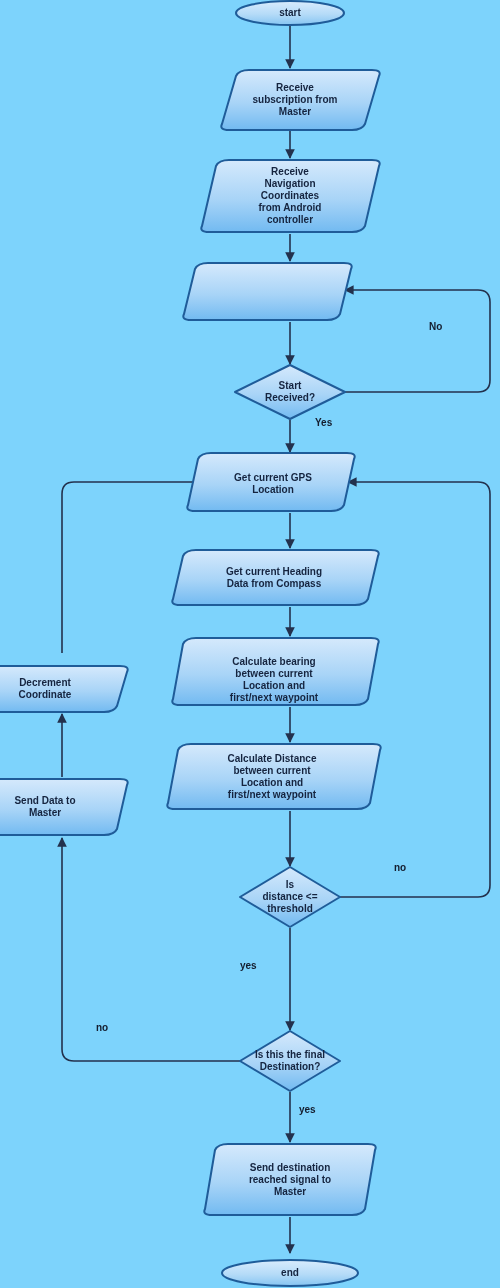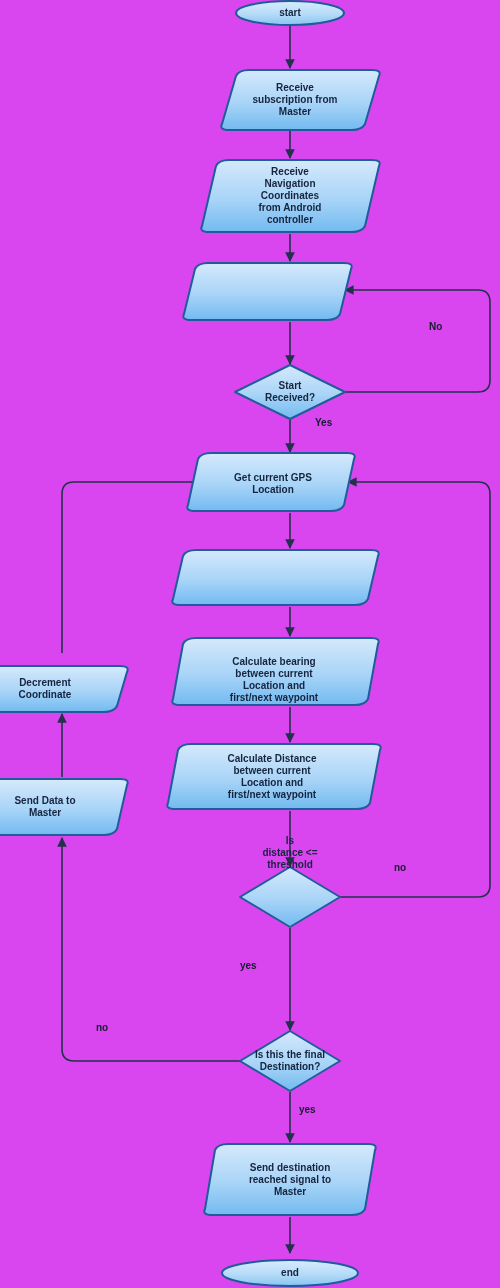--- a/index.html
+++ b/index.html
@@ -4,21 +4,21 @@
 <style>
   html, body {
     margin: 0;
     padding: 0;
     background: #ffffff;
   }
   #canvas {
     position: relative;
     width: 500px;
     height: 1288px;
-    background: #d946ef;
+    background: #7dd3fc;
     overflow: hidden;
     font-family: "Liberation Sans", sans-serif;
   }
   #canvas svg {
     position: absolute;
     top: 0;
     left: 0;
   }
   .node-label {
     position: absolute;
@@ -131,32 +131,34 @@
 from Android
 controller</div>
 
 
   <div class="node-label" style="left:240px; top:368px;width:100px; height:48px;">Start
 Received?</div>
 
   <div class="node-label" style="left:207px; top:455px;width:132px; height:58px;">Get current GPS
 Location</div>
 
+  <div class="node-label" style="left:190px; top:550px;width:168px; height:55px;">Get current Heading
+Data from Compass</div>
 
   <div class="node-label" style="left:190px; top:638px;width:168px; height:84px;">Calculate bearing
 between current
 Location and
 first/next waypoint</div>
 
   <div class="node-label" style="left:186px; top:744px;width:172px; height:65px;">Calculate Distance
 between current
 Location and
 first/next waypoint</div>
 
-  <div class="node-label" style="left:243px; top:826px;width:94px;  height:54px;text-align:center;">Is
+  <div class="node-label" style="left:243px; top:870px;width:94px;  height:54px;text-align:center;">Is
 distance &lt;=
 threshold</div>
 
   <div class="node-label" style="left:233px; top:1036px;width:114px;height:50px;">Is this the final
 Destination?</div>
 
   <div class="node-label" style="left:-14px; top:779px;width:118px;height:56px;">Send Data to
 Master</div>
 
   <div class="node-label" style="left:-14px; top:666px;width:118px;height:46px;">Decrement

